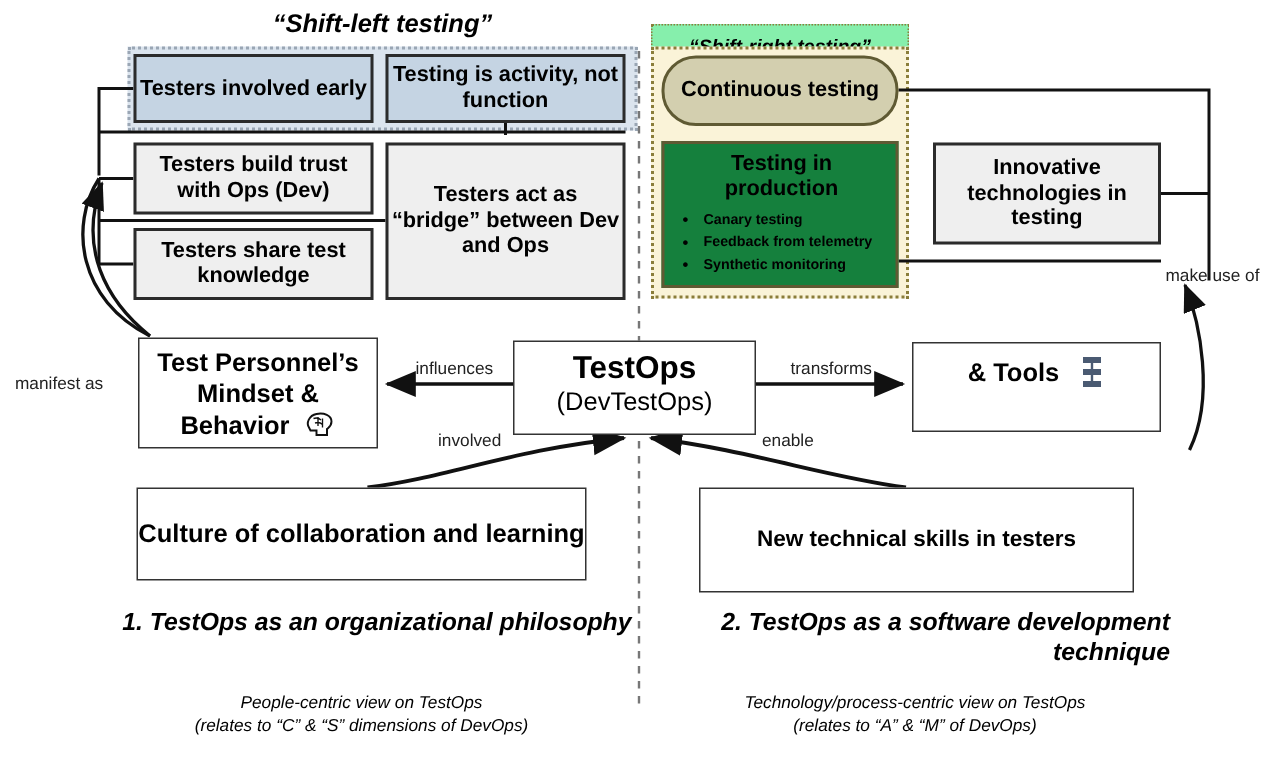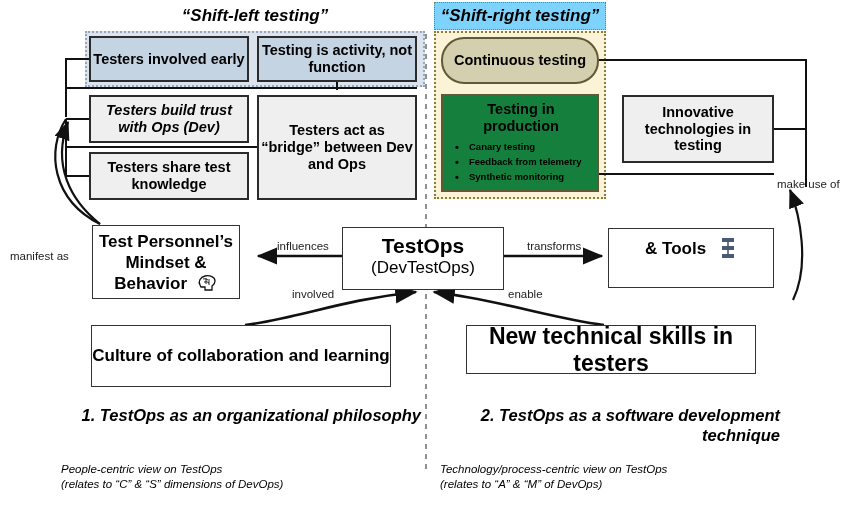--- a/index.html
+++ b/index.html
@@ -6,80 +6,80 @@
   body{width:850px;height:520px;position:relative;overflow:hidden;
        font-family:"Liberation Sans","DejaVu Sans",sans-serif;color:#000;}
   #stage{position:relative;width:850px;height:520px;}
 
   .abs{position:absolute;box-sizing:border-box;}
 
   
   .group-left-hdr{left:85px;top:2px;width:340px;height:28px;
       font-style:italic;font-weight:bold;font-size:17px;text-align:center;
       display:flex;align-items:center;justify-content:center;}
-  .group-right-hdr{left:434px;top:2px;width:172px;height:28px;
-      background:#7dd3fc;border:1px dotted #8a7d3a;
-      font-style:italic;font-weight:bold;font-size:17px;text-align:center;
+  .group-right-hdr{left:434px;top:16px;width:172px;height:28px;
+      background:#86efac;border:1px dotted #8a7d3a;
+      font-style:italic;font-weight:bold;font-size:13px;text-align:center;
       display:flex;align-items:center;justify-content:center;}
 
   .dash-left{left:85px;top:31px;width:340px;height:56px;
       border:2px dotted #9aa6b4;background:#dbe4ee;}
   .dash-right{left:434px;top:31px;width:172px;height:168px;
       border:2px dotted #8a7d3a;background:#faf3d8;}
 
   
   .bx{border:2px solid #2b2b2b;display:flex;align-items:center;
       justify-content:center;text-align:center;font-weight:bold;
       line-height:1.15;background:#ffffff;}
   .bx-blue{background:#c5d4e3;}
   .bx-gray{background:#efefef;}
   .bx-olive{background:#d3cfaf;border-color:#5f5a33;border-radius:23px;}
   .bx-cream{background:#15803d;border-color:#5f5a33;}
   .bx-plain{background:#ffffff;border:1.5px solid #333;}
 
   
   .b-early   {left:89px; top:36px;  width:160px;height:46px;font-size:14.5px;}
   .b-activity{left:257px;top:36px;  width:160px;height:46px;font-size:14.5px;}
-  .b-trust   {left:89px; top:95px;  width:160px;height:48px;font-size:14.5px;font-style:italic;}
+  .b-trust   {left:89px; top:95px;  width:160px;height:48px;font-size:14.5px;}
   .b-share   {left:89px; top:152px; width:160px;height:48px;font-size:14.5px;}
   .b-bridge  {left:257px;top:95px;  width:160px;height:105px;font-size:14.5px;}
 
   
   .b-cont    {left:441px;top:37px;  width:158px;height:47px;font-size:14.5px;}
   .b-prod    {left:441px;top:94px;  width:158px;height:98px;font-size:14.5px;
               display:block;text-align:left;padding:5px 6px 0 8px;}
   .b-prod .ttl{font-weight:bold;font-size:14.5px;text-align:center;
                display:block;margin-bottom:6px;}
   .b-prod ul{margin:0;padding:0;list-style:none;}
   .b-prod li{font-size:9.5px;font-weight:bold;line-height:1.55;
              padding-left:18px;position:relative;}
   .b-prod li:before{content:"•";position:absolute;left:4px;top:-1px;font-size:11px;}
 
   .b-innov   {left:622px;top:95px;  width:152px;height:68px;font-size:14.5px;}
 
   
-  .b-mindset {left:92px; top:225px; width:148px;height:74px;font-size:17px;
+  .b-mindset {left:92px; top:225px; width:160px;height:74px;font-size:17px;
               display:block;padding-top:6px;}
   .b-mindset .ln{display:block;line-height:1.22;}
   .b-testops {left:342px;top:227px; width:162px;height:63px;font-size:17px;
               display:block;padding-top:6px;}
   .b-testops .t1{display:block;font-size:21px;font-weight:bold;line-height:1.1;}
   .b-testops .t2{display:block;font-size:17px;font-weight:normal;line-height:1.25;}
   .b-procs   {left:608px;top:228px; width:166px;height:60px;font-size:17px;
               display:block;padding-top:8px;}
   .b-procs .ln{display:block;line-height:1.22;}
 
   
   .b-culture {left:91px; top:325px; width:300px;height:62px;font-size:17px;}
-  .b-skills  {left:466px;top:325px; width:290px;height:49px;font-size:23px;}
+  .b-skills  {left:466px;top:325px; width:290px;height:70px;font-size:15px;}
 
   
   .cap-title{font-style:italic;font-weight:bold;font-size:16.5px;
              text-align:right;line-height:1.22;}
-  .cap-sub{font-style:italic;font-size:11.5px;text-align:left;line-height:1.3;}
+  .cap-sub{font-style:italic;font-size:11.5px;text-align:center;line-height:1.3;}
   .cap1-t{left:61px; top:405px;width:360px;}
   .cap1-s{left:61px; top:462px;width:360px;}
   .cap2-t{left:440px;top:405px;width:340px;}
   .cap2-s{left:440px;top:462px;width:340px;}
 
   
   .elbl{font-size:11.5px;color:#222;white-space:nowrap;}
   .l-manifest{left:10px; top:250px;}
   .l-influences{left:277px;top:240px;}
   .l-enables{left:292px;top:288px;}

